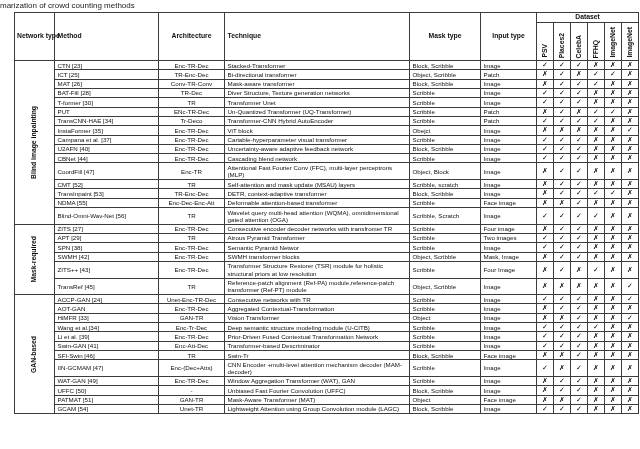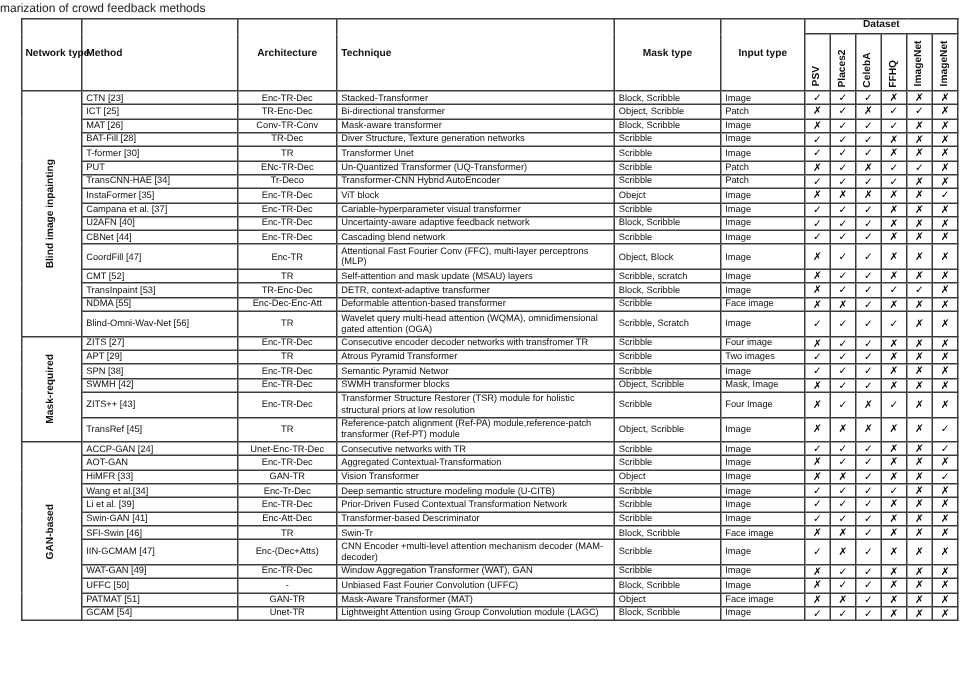--- a/index.html
+++ b/index.html
@@ -25,21 +25,21 @@
   td.c-arch{text-align:center;white-space:nowrap;}
   td.c-tech{text-align:left;}
   td.c-mask{text-align:left;}
   td.c-input{text-align:left;}
   td.mark{text-align:center;padding:0;font-family:"DejaVu Sans",sans-serif;
           font-size:7px;color:#000;}
 </style>
 </head>
 <body>
 
-<div class="caption">marization of crowd feedback methods</div>
+<div class="caption">marization of crowd counting methods</div>
 
 <table>
   <colgroup>
     <col style="width:40px">
       <col style="width:104px">
       <col style="width:66px">
     <col style="width:185px">
       <col style="width:71px">
       <col style="width:56px">
     <col style="width:17px">

